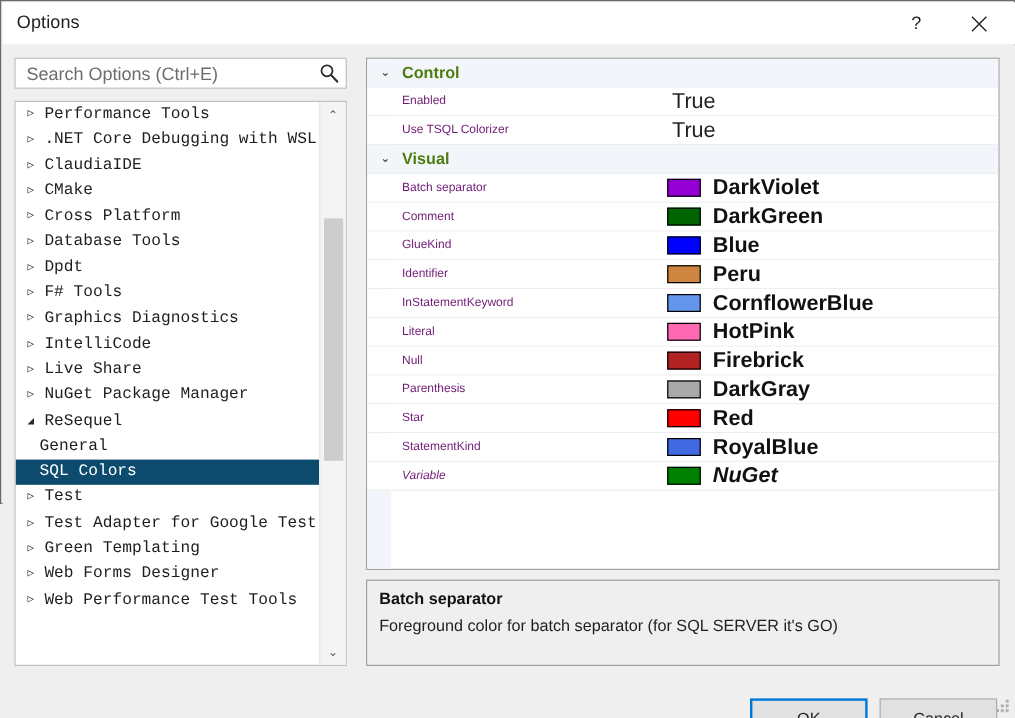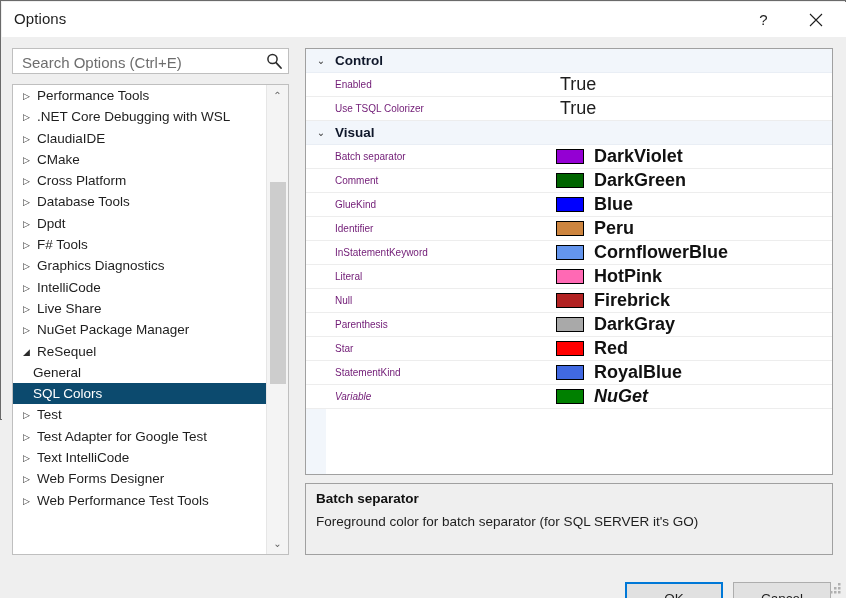--- a/index.html
+++ b/index.html
@@ -115,20 +115,21 @@
   .tree-item {
     position: relative;
     height: 21.3px;
     line-height: 21.3px;
     white-space: nowrap;
     font-size: 13.5px;
     color: #1e1e1e;
     cursor: default;
     padding-left: 10px;
     box-sizing: border-box;
+    font-family: Liberation Mono, monospace;
   }
   .tree-item .arrow {
     display: inline-block;
     width: 14px;
     text-align: left;
     color: #2b2b2b;
     font-size: 9px;
     vertical-align: 1px;
   }
   .tree-item .label { display: inline-block; }
@@ -202,21 +203,21 @@
     width: 14px;
     text-align: center;
     font-size: 10px;
     color: #3a3a3a;
   }
   .pg-cat .cat-name {
     position: absolute;
     left: 29px; top: 0;
     font-weight: bold;
     font-size: 13.5px;
-    color: #0f172a;
+    color: #4d7c0f;
   }
   .pg-prop {
     background: #ffffff;
     border-bottom: 1px solid #ededed;
   }
   .pg-prop .prop-name {
     position: absolute;
     left: 29px; top: 0;
     font-size: 10px;
     color: #701a75;
@@ -339,21 +340,21 @@
           <div class="tree-item"><span class="arrow">▷</span><span class="label">F# Tools</span></div>
           <div class="tree-item"><span class="arrow">▷</span><span class="label">Graphics Diagnostics</span></div>
           <div class="tree-item"><span class="arrow">▷</span><span class="label">IntelliCode</span></div>
           <div class="tree-item"><span class="arrow">▷</span><span class="label">Live Share</span></div>
           <div class="tree-item"><span class="arrow">▷</span><span class="label">NuGet Package Manager</span></div>
           <div class="tree-item"><span class="arrow">◢</span><span class="label">ReSequel</span></div>
           <div class="tree-item child"><span class="label">General</span></div>
           <div class="tree-item child selected"><span class="label">SQL Colors</span></div>
           <div class="tree-item"><span class="arrow">▷</span><span class="label">Test</span></div>
           <div class="tree-item"><span class="arrow">▷</span><span class="label">Test Adapter for Google Test</span></div>
-          <div class="tree-item"><span class="arrow">▷</span><span class="label">Text IntelliCode</span></div>
+          <div class="tree-item"><span class="arrow">▷</span><span class="label">Green Templating</span></div>
           <div class="tree-item"><span class="arrow">▷</span><span class="label">Web Forms Designer</span></div>
           <div class="tree-item"><span class="arrow">▷</span><span class="label">Web Performance Test Tools</span></div>
         </div>
       <div id="tree-scroll">
         <div class="sb-arrow" id="sb-up">⌃</div>
         <div id="sb-thumb"></div>
         <div class="sb-arrow" id="sb-down">⌄</div>
       </div>
     </div>
 

